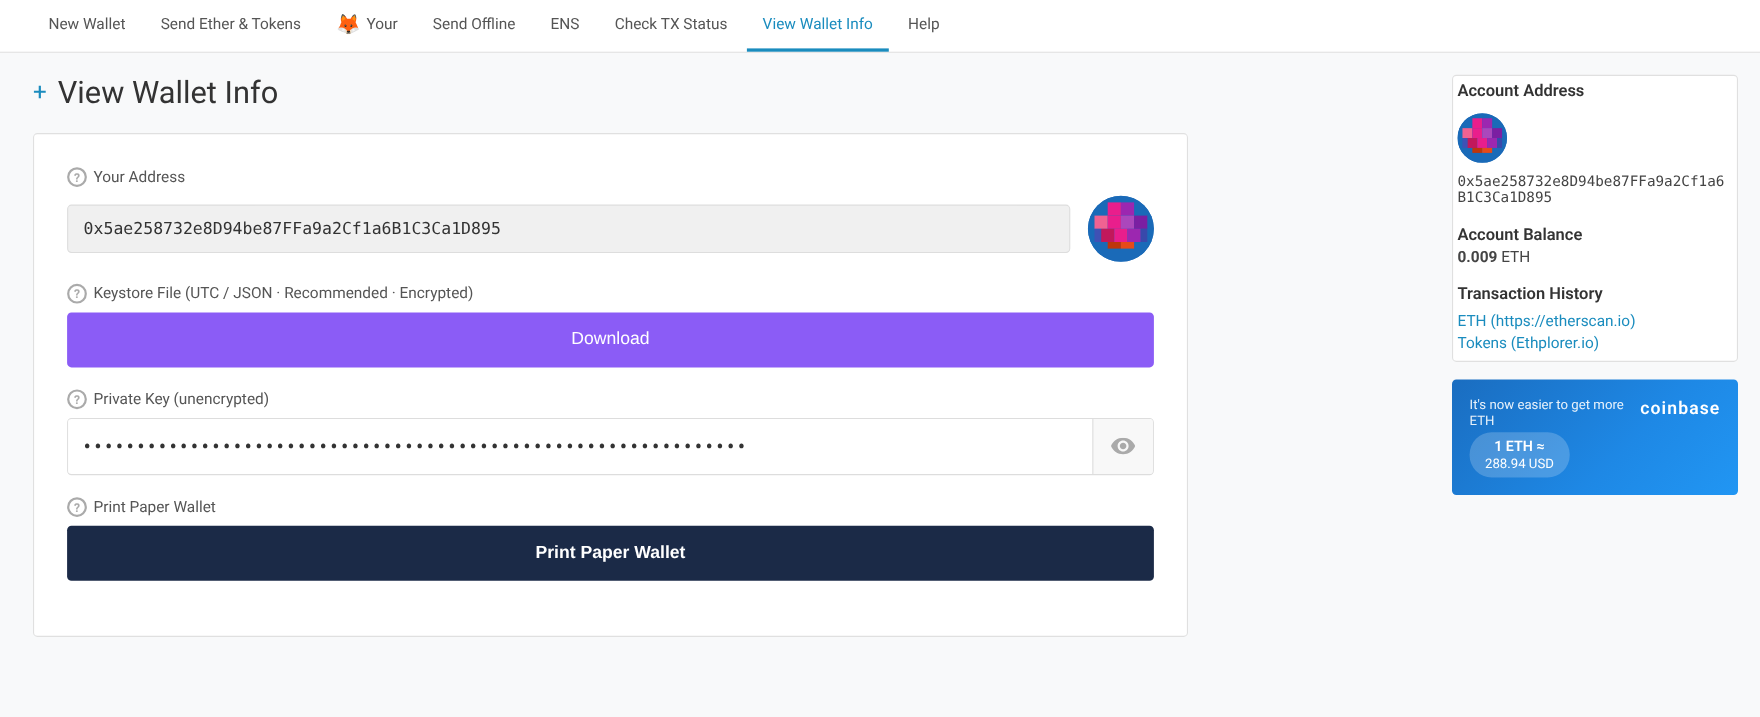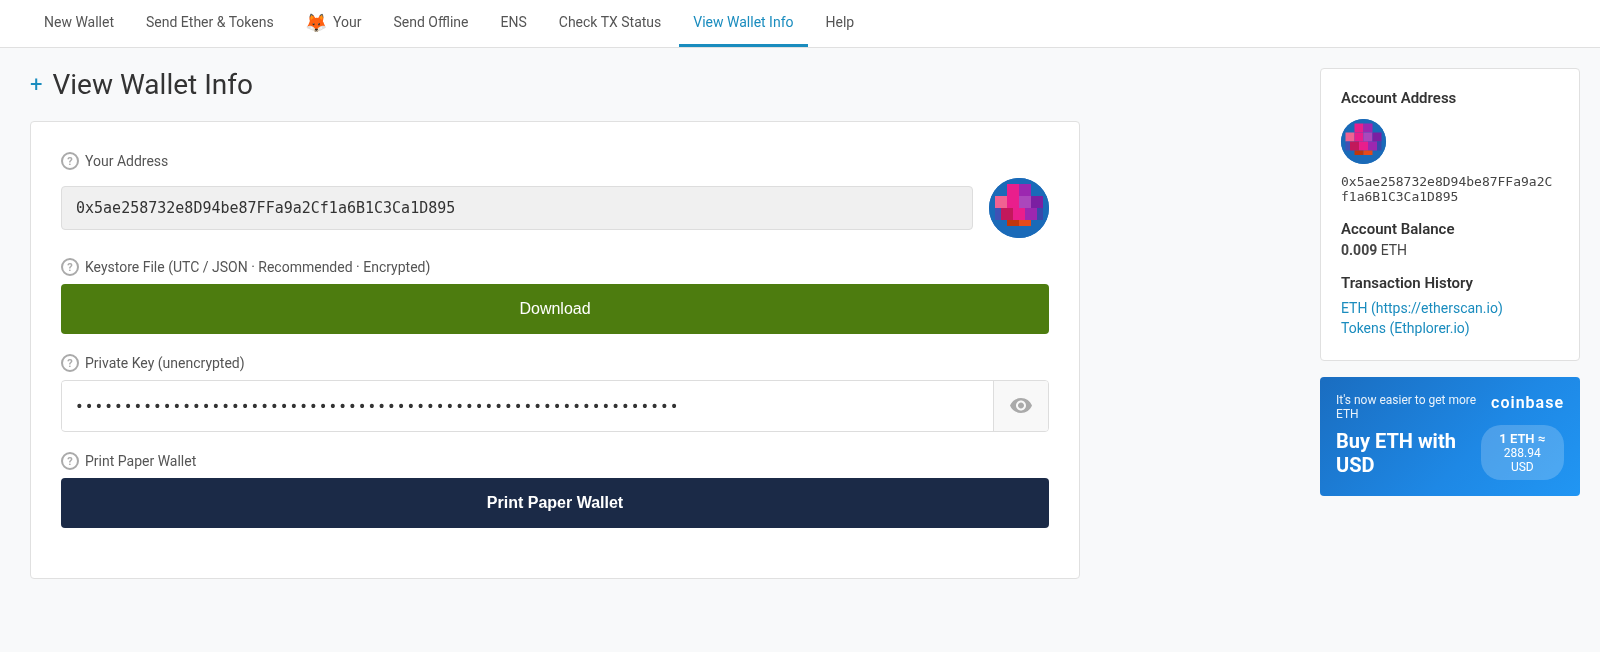--- a/index.html
+++ b/index.html
@@ -123,21 +123,21 @@
       height: 60px;
       border-radius: 50%;
       flex-shrink: 0;
       overflow: hidden;
       background: #1a6ab8;
     }
 
     
     .download-btn {
       width: 100%;
-      background: #4d7c0f;
+      background: #8b5cf6;
       color: #fff;
       border: none;
       border-radius: 4px;
       padding: 16px;
       font-size: 16px;
       cursor: pointer;
       text-align: center;
     }
 
     
@@ -187,21 +187,21 @@
     
     .sidebar {
       width: 300px;
       padding: 20px 20px;
       flex-shrink: 0;
     }
     .sidebar-card {
       background: #fff;
       border: 1px solid #e0e0e0;
       border-radius: 4px;
-      padding: 20px;
+      padding: 4px;
       margin-bottom: 16px;
     }
     .sidebar-section-title {
       font-size: 15px;
       font-weight: 600;
       color: #333;
       margin-bottom: 12px;
     }
     .sidebar-avatar {
       width: 45px;
@@ -420,21 +420,20 @@
       <a class="sidebar-link">ETH (https://etherscan.io)</a>
       <a class="sidebar-link">Tokens (Ethplorer.io)</a>
     </div>
 
     <div class="coinbase-banner">
       <div class="coinbase-top">
         <span class="coinbase-easier">It's now easier to get more ETH</span>
         <span class="coinbase-brand">coinbase</span>
       </div>
       <div class="coinbase-main-row">
-        <span class="coinbase-cta">Buy ETH with USD</span>
         <div class="coinbase-price-box">
           <div class="eth-amount">1 ETH ≈</div>
           <div>288.94 USD</div>
         </div>
       </div>
     </div>
 
   </aside>
 </div>
 

